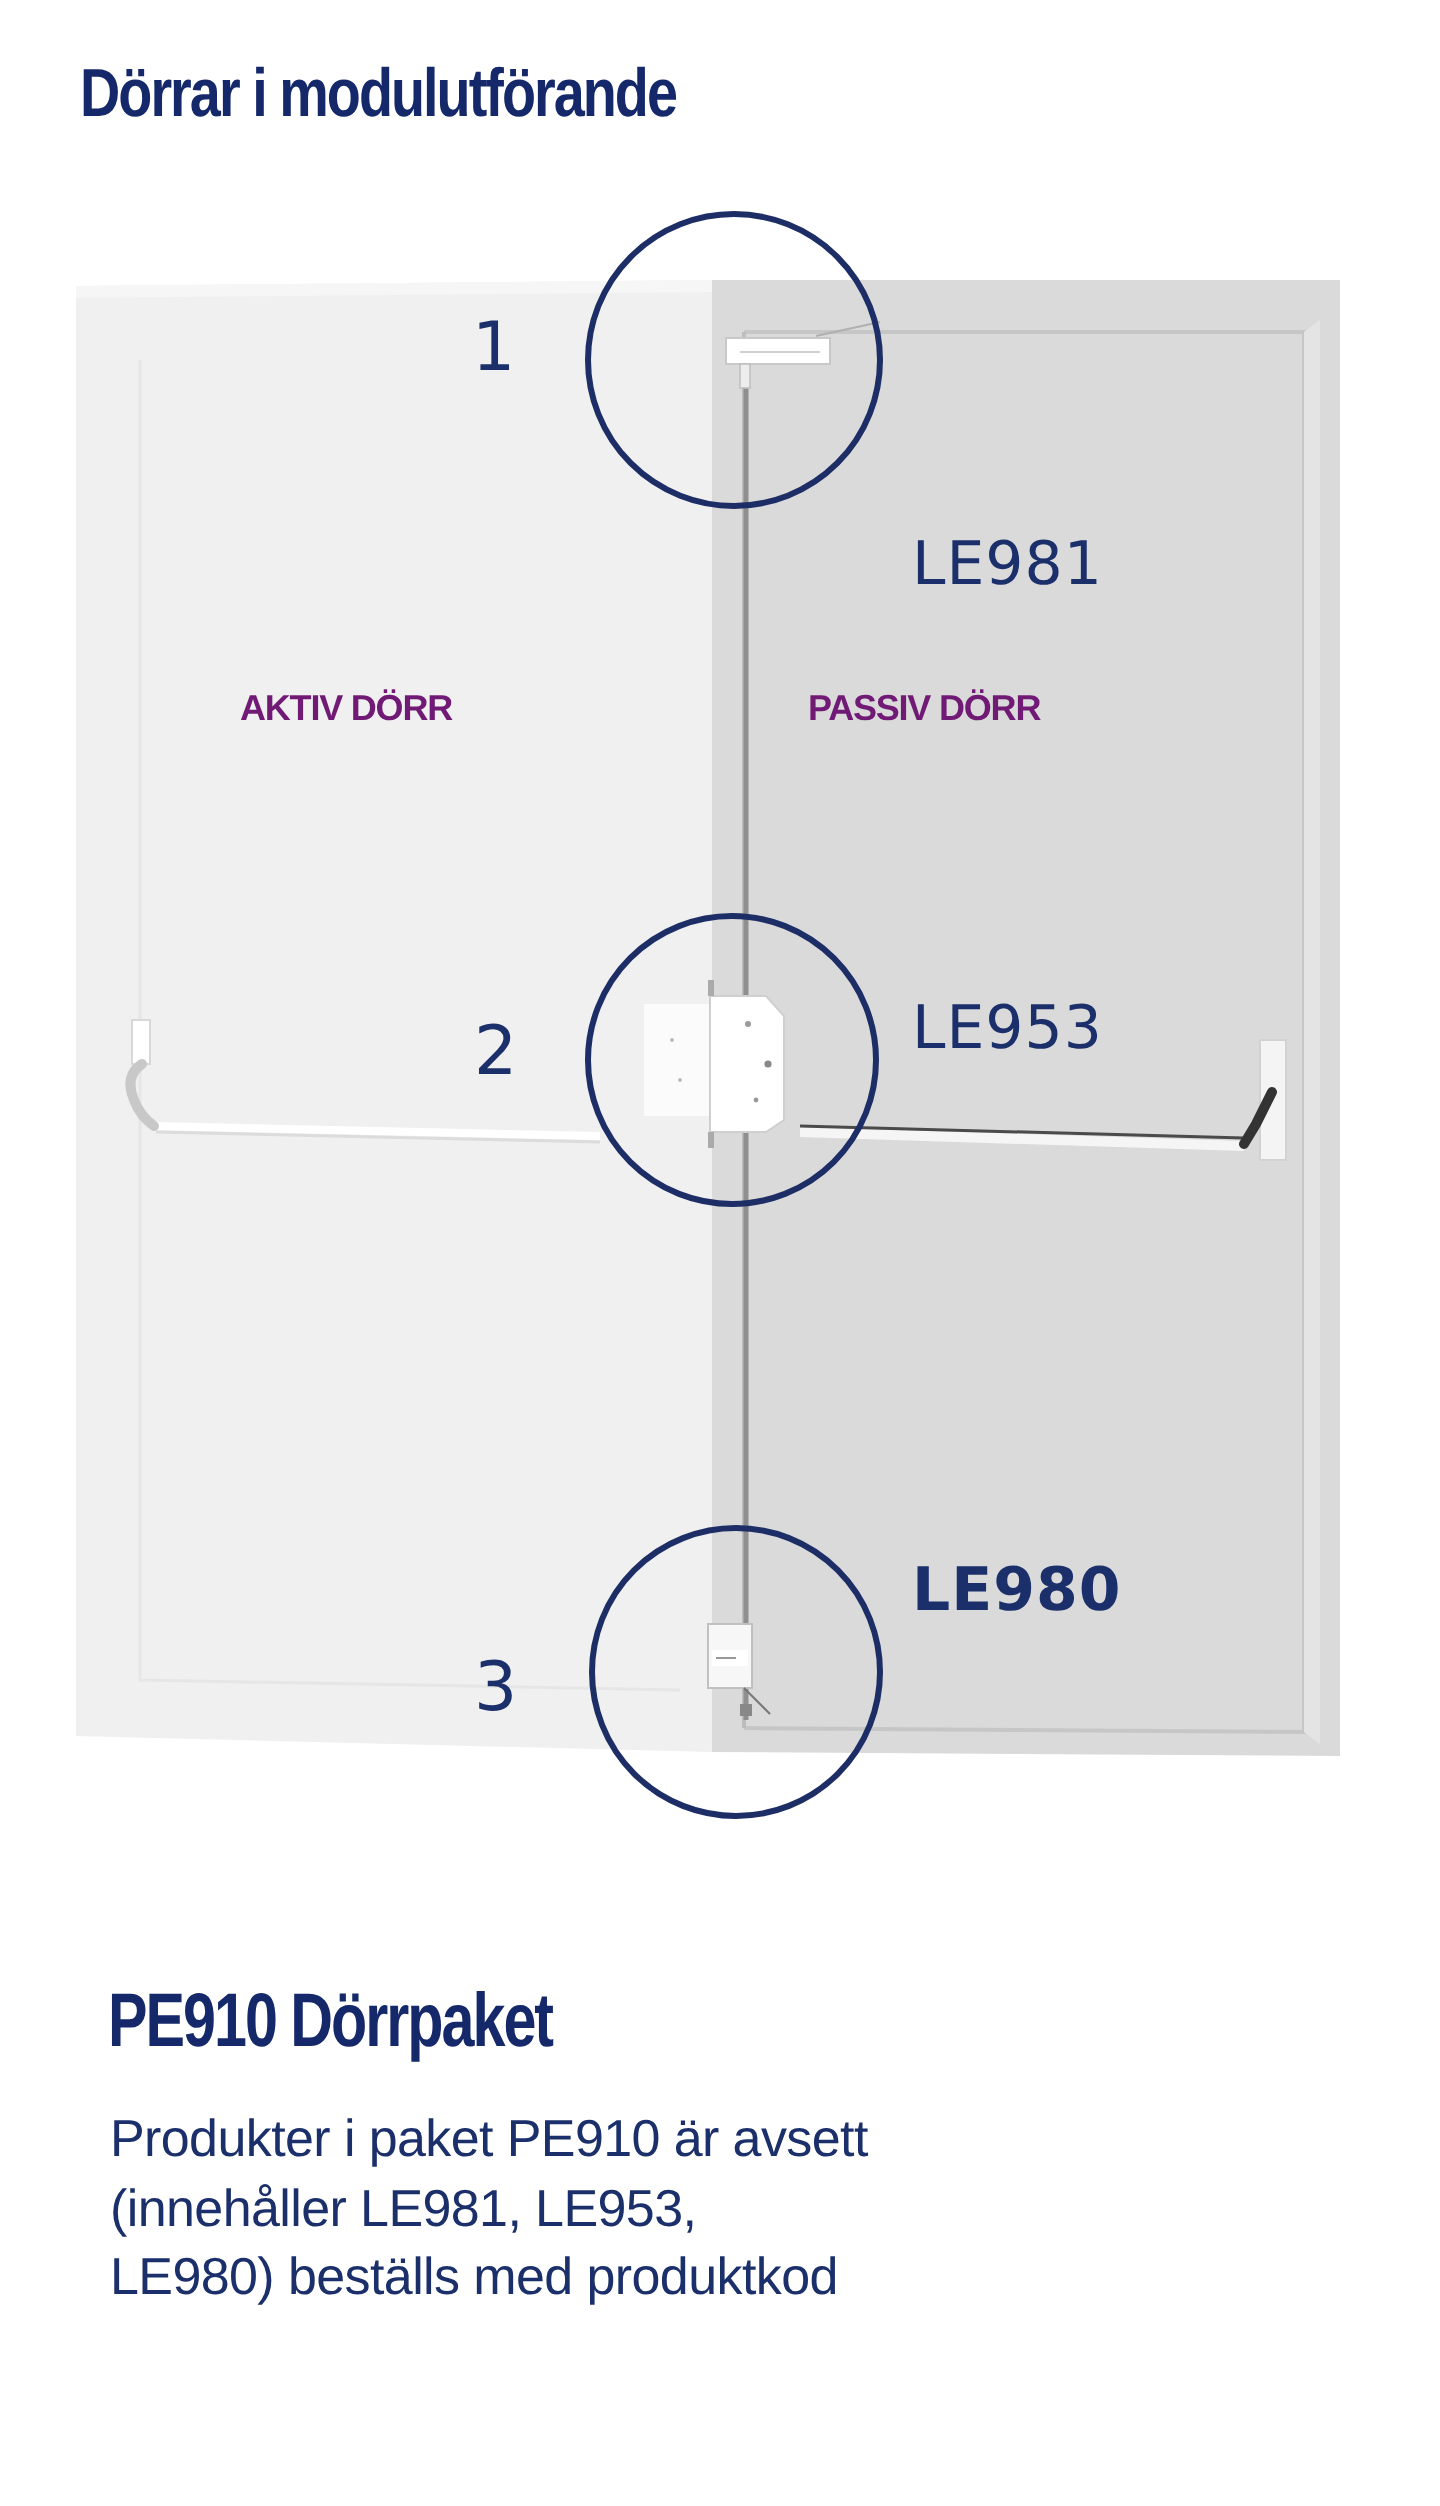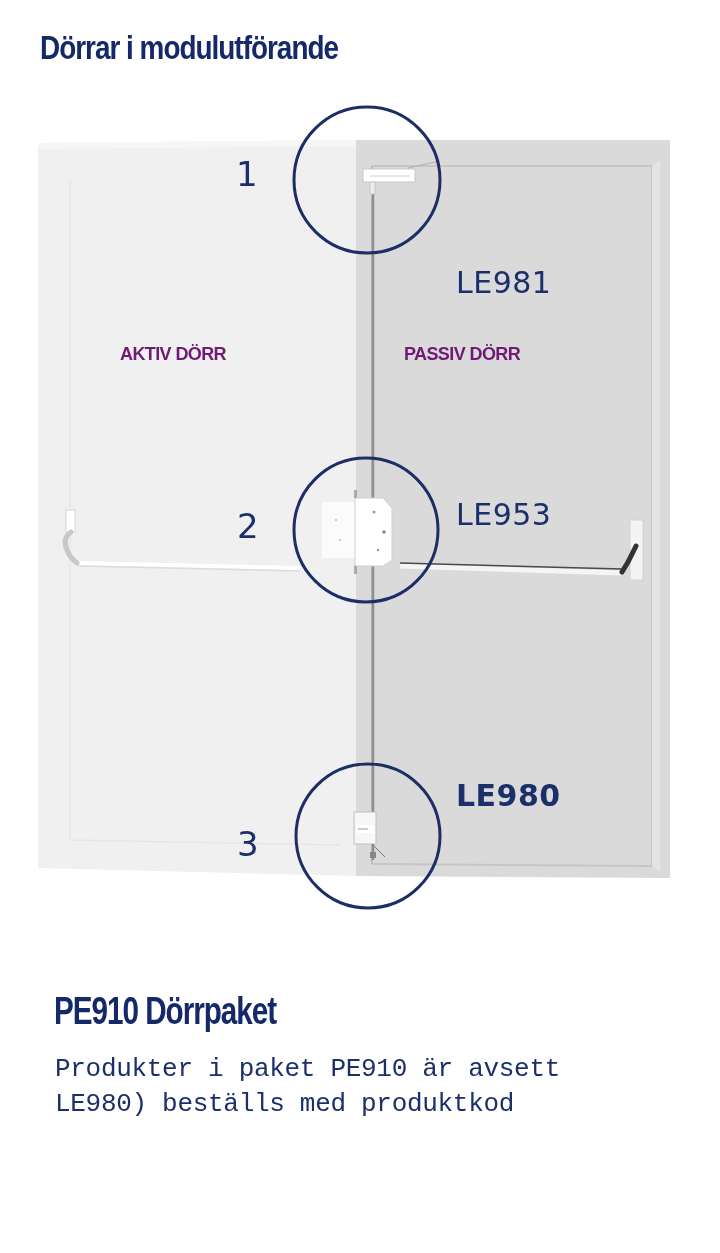--- a/index.html
+++ b/index.html
@@ -32,21 +32,21 @@
   .package-title {
     position: absolute; left: 54px; top: 990px;
     font-family: "Liberation Sans", sans-serif;
     font-weight: 700; font-size: 38px; letter-spacing: -1.3px;
     color: #14286a;
     transform: scaleX(0.78); transform-origin: left top;
     white-space: nowrap;
   }
   .package-desc {
     position: absolute; left: 55px; top: 1052px; width: 520px;
-    font-family: Liberation Mono, monospace;
+    font-family: Liberation Sans, sans-serif;
     font-size: 26px; line-height: 34.5px; color: #1b2f6b;
     letter-spacing: -0.3px;
   }
   .package-desc span { display: block; white-space: nowrap; }
 </style>
 </head>
 <body>
 
 <div class="page-title">Dörrar i modulutförande</div>
 
@@ -122,14 +122,15 @@
   <div class="label-text product-code" style="left:456px; top:497px;">LE953</div>
 
   <div class="label-text callout-number" style="left:237px; top:824px;">3</div>
   <div class="label-text product-code" style="left:456px; top:778px;font-weight:bold;">LE980</div>
 </div>
 
 <div class="package-title">PE910 Dörrpaket</div>
 
 <div class="package-desc">
   <span>Produkter i paket PE910 är avsett</span>
+  <span>(innehåller LE981, LE953,</span>
   <span>LE980) beställs med produktkod</span>
 </div>
 
 </body></html>

